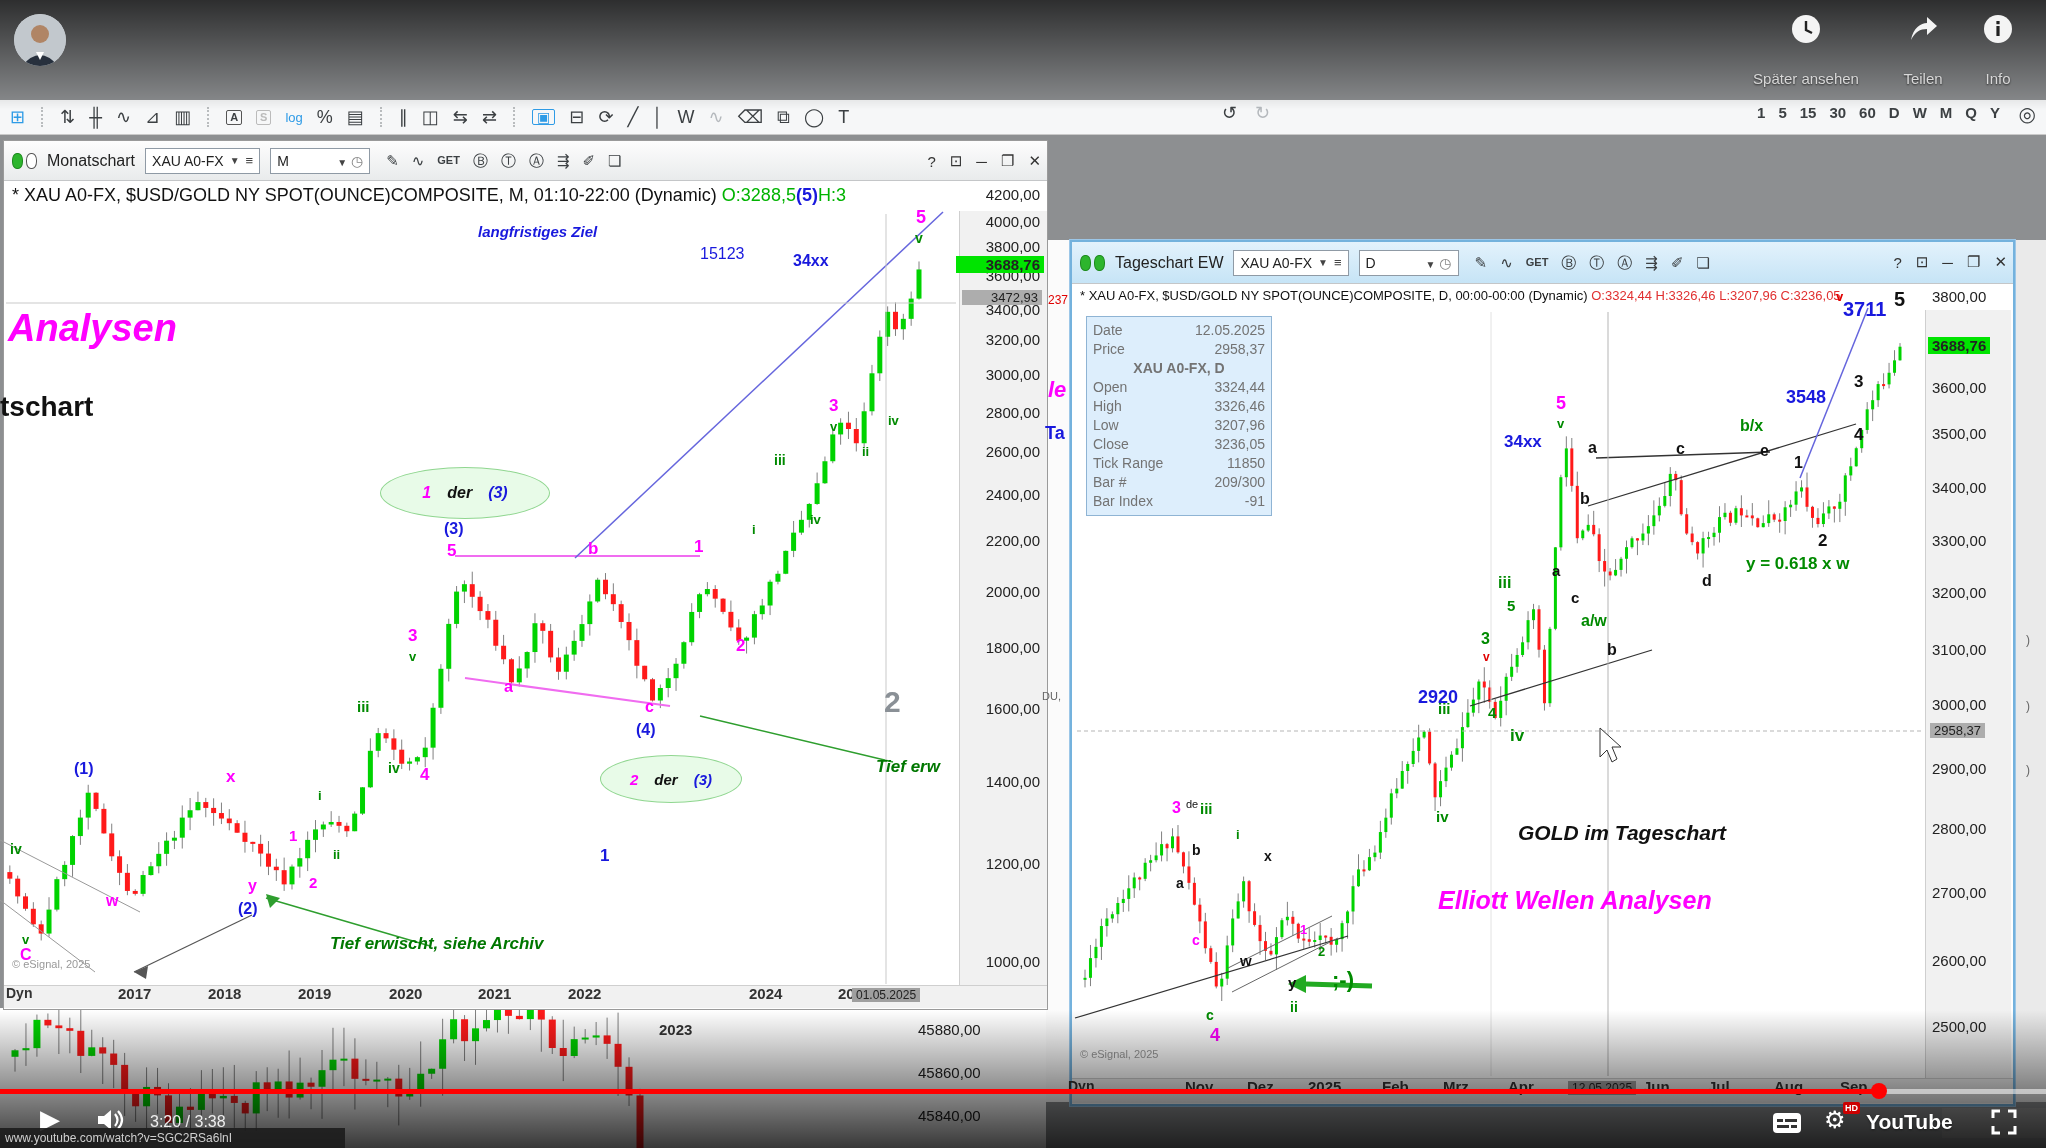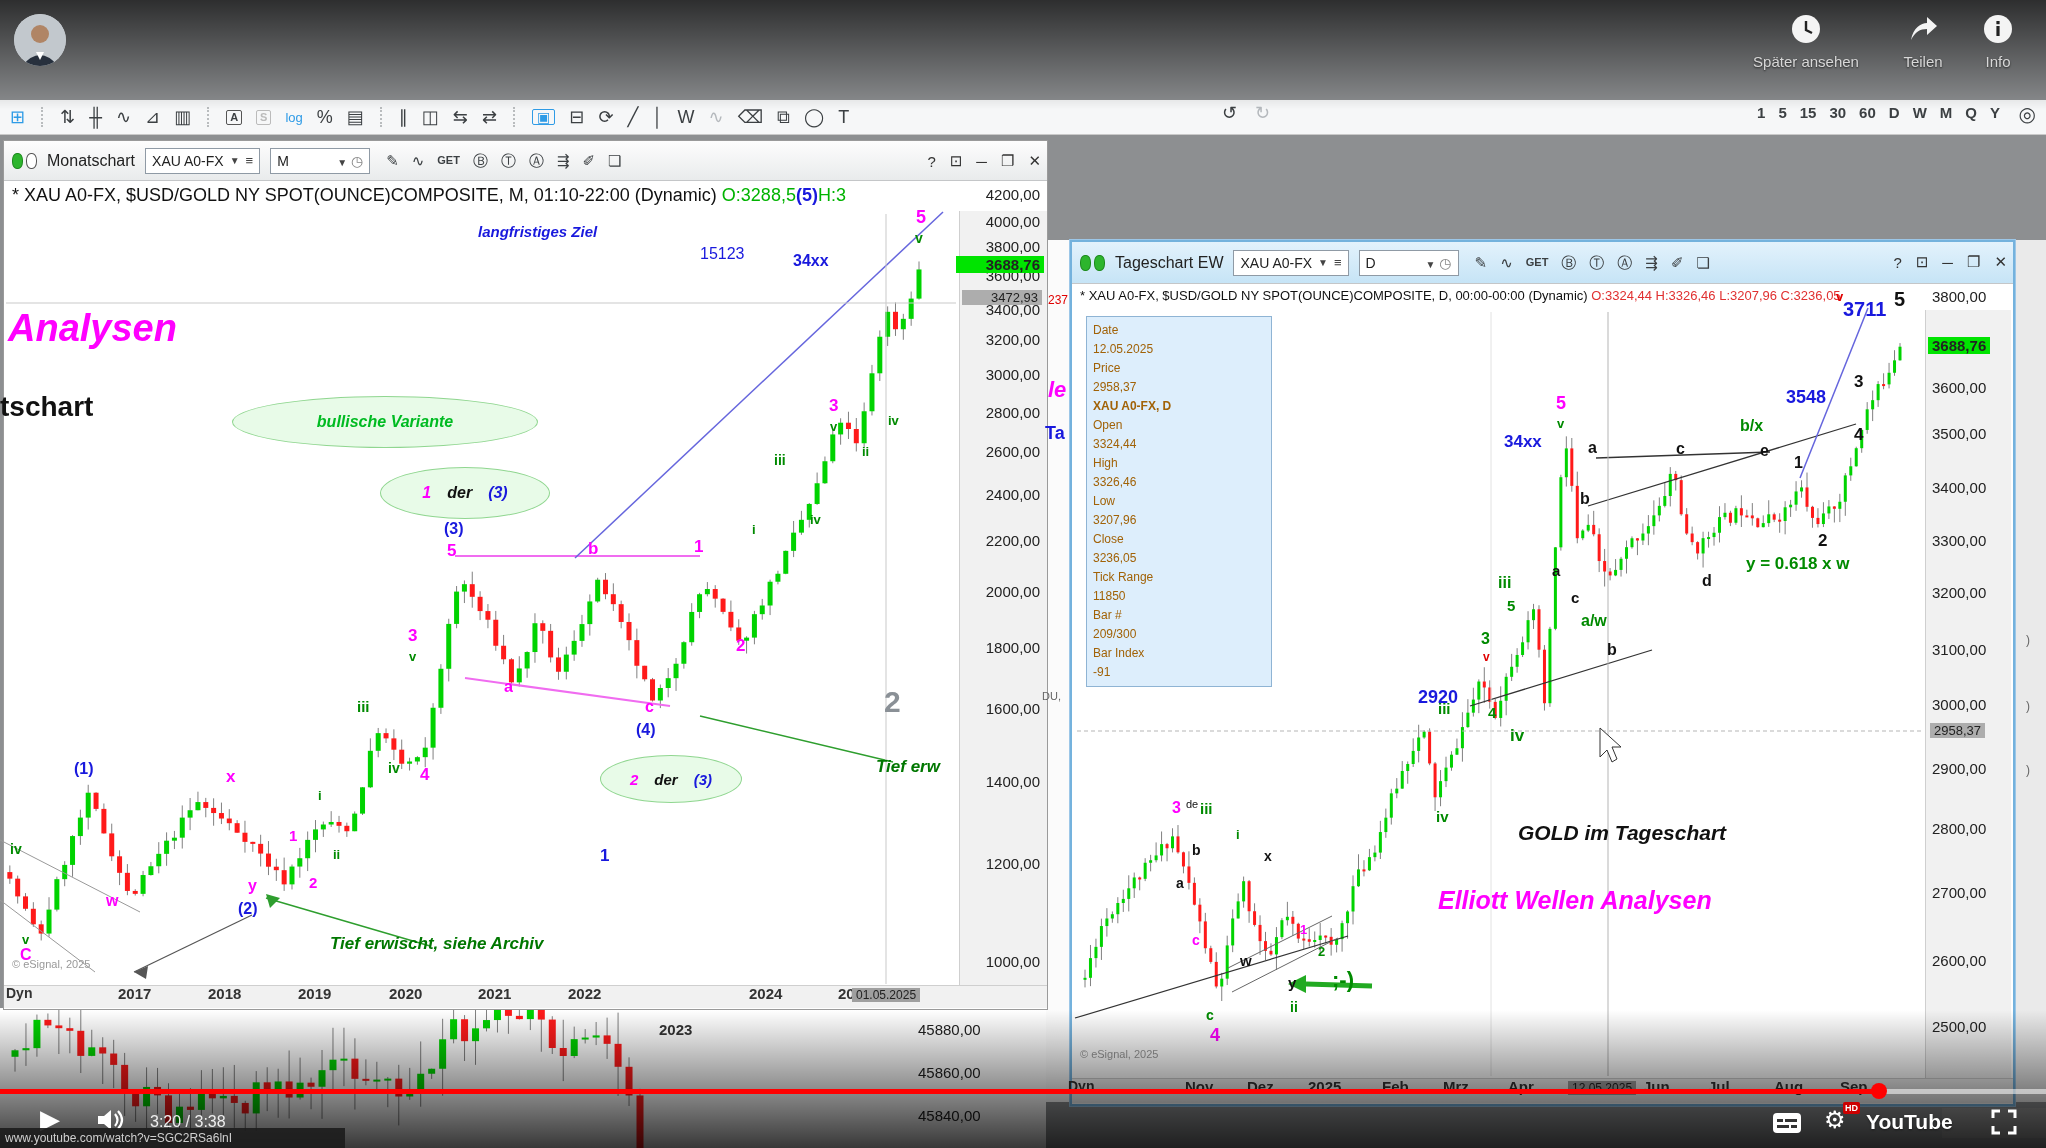--- a/index.html
+++ b/index.html
@@ -44,28 +44,28 @@
   .xaxis{position:absolute;background:#f1f1f1;border-top:1px solid #cfcfcf;left:0;width:100%;}
   
   #gap-strip{position:absolute;left:1046px;top:240px;width:24px;height:862px;background:#fbfbfb;z-index:0;}
   #edge-strip{position:absolute;left:2012px;top:240px;width:34px;height:862px;background:#eaeaea;z-index:0;}
   #bottom-pane{position:absolute;left:0;top:1008px;width:1046px;height:140px;background:#ffffff;z-index:0;}
   
   #overlay{position:absolute;left:0;top:0;z-index:5;pointer-events:none;}
   .anno{position:absolute;white-space:nowrap;line-height:1;z-index:6;}
   .ellipse{position:absolute;border:1px solid #90d690;background:rgba(226,250,226,.8);border-radius:50%;z-index:4;display:flex;align-items:center;justify-content:center;gap:16px;font-weight:bold;font-style:italic;}
   #datawindow{position:absolute;left:1086px;top:316px;width:186px;z-index:7;background:#ddeefc;border:1px solid #8fb4d4;padding:4px 6px;box-sizing:border-box;}
-  #datawindow .dwrow{display:flex;justify-content:space-between;font-size:12px;color:#a16207;line-height:19px;flex-direction:column;}
+  #datawindow .dwrow{display:flex;justify-content:space-between;font-size:14px;color:#737373;line-height:19px;}
   #datawindow .dwrow.center{justify-content:center;font-weight:bold;}
   
   #yt-top{position:absolute;left:0;top:0;width:2046px;height:110px;background:linear-gradient(rgba(0,0,0,.68),rgba(0,0,0,0));z-index:16;pointer-events:none;}
   #yt-avatar{position:absolute;left:14px;top:14px;width:52px;height:52px;border-radius:50%;overflow:hidden;z-index:17;cursor:pointer;background:#c7ccd1;}
   #yt-title{position:absolute;left:86px;top:26px;font-size:26px;color:#efefef;z-index:17;text-shadow:0 1px 3px rgba(0,0,0,.6);cursor:pointer;}
   .yt-action{position:absolute;top:14px;width:120px;text-align:center;z-index:17;cursor:pointer;}
-  .yt-action .lbl{display:block;margin-top:5px;font-size:15px;color:#d8d8d8;text-shadow:0 1px 2px rgba(0,0,0,.7);}
+  .yt-action .lbl{display:block;margin-top:22px;font-size:15px;color:#d8d8d8;text-shadow:0 1px 2px rgba(0,0,0,.7);}
   #yt-bottom-grad{position:absolute;left:0;top:1010px;width:2046px;height:138px;background:linear-gradient(rgba(0,0,0,0),rgba(0,0,0,.78));z-index:14;pointer-events:none;}
   #yt-progress-red{position:absolute;left:0;top:1089px;width:1880px;height:5px;background:#f00;z-index:20;cursor:pointer;}
   #yt-progress-rest{position:absolute;left:1880px;top:1089px;width:166px;height:5px;background:rgba(255,255,255,.55);z-index:20;cursor:pointer;}
   #yt-scrubber{position:absolute;left:1871px;top:1083px;width:16px;height:16px;border-radius:50%;background:#f00;z-index:21;cursor:pointer;}
   #yt-play{position:absolute;left:40px;top:1104px;font-size:26px;color:#fff;z-index:22;cursor:pointer;}
   #yt-volume{position:absolute;left:96px;top:1108px;z-index:22;cursor:pointer;}
   #yt-time{position:absolute;left:150px;top:1113px;font-size:16px;color:#eee;z-index:22;}
   #yt-cc{position:absolute;left:1772px;top:1112px;z-index:22;cursor:pointer;}
   #yt-gear{position:absolute;left:1824px;top:1106px;font-size:24px;color:#fff;z-index:22;cursor:pointer;}
   #yt-hd{position:absolute;left:1843px;top:1102px;background:#c00;color:#fff;font-size:9px;font-weight:bold;padding:1px 2px;border-radius:2px;z-index:23;}
@@ -1177,23 +1177,20 @@
     <div class="anno" style="left: 1210px; top: 1026px; font-size: 18px; color: rgb(255, 0, 255); font-weight: bold;">4</div>
     <div class="anno" style="left: 1048px; top: 294px; font-size: 12px; color: rgb(224, 0, 0);">237</div>
     <div class="anno" style="left: 1048px; top: 379px; font-size: 22px; color: rgb(255, 0, 255); font-weight: bold; font-style: italic;">le</div>
     <div class="anno" style="left: 1045px; top: 424px; font-size: 18px; color: rgb(25, 25, 221); font-weight: bold;">Ta</div>
     <div class="anno" style="left: 1042px; top: 691px; font-size: 11px; color: rgb(102, 102, 102);">DU,</div>
     <div class="anno" style="left: 2026px; top: 634px; font-size: 12px; color: rgb(102, 102, 102);">)</div>
     <div class="anno" style="left: 2026px; top: 700px; font-size: 12px; color: rgb(102, 102, 102);">)</div>
     <div class="anno" style="left: 2026px; top: 764px; font-size: 12px; color: rgb(102, 102, 102);">)</div>
     <div class="anno" style="left: 1950px; top: 1115px; font-size: 15px; color: rgb(42, 42, 42); font-weight: bold;">58</div>
     <div class="anno" style="left: 2012px; top: 1115px; font-size: 15px; color: rgb(42, 42, 42); font-weight: bold;">29</div>
-    <div class="ellipse" style="left: 232px; top: 396px; width: 304px; height: 50px; font-size: 16px;">
-      <span style="color: rgb(0, 187, 34);">bullische Variante</span>
-    </div>
     <div class="ellipse" style="left: 380px; top: 467px; width: 168px; height: 50px; font-size: 16px;">
       <span style="color: rgb(255, 0, 255);">1</span>
       <span style="color: rgb(17, 17, 17);">der</span>
       <span style="color: rgb(25, 25, 221);">(3)</span>
     </div>
     <div class="ellipse" style="left: 600px; top: 755px; width: 140px; height: 46px; font-size: 15px;">
       <span style="color: rgb(255, 0, 255);">2</span>
       <span style="color: rgb(17, 17, 17);">der</span>
       <span style="color: rgb(25, 25, 221);">(3)</span>
     </div>

